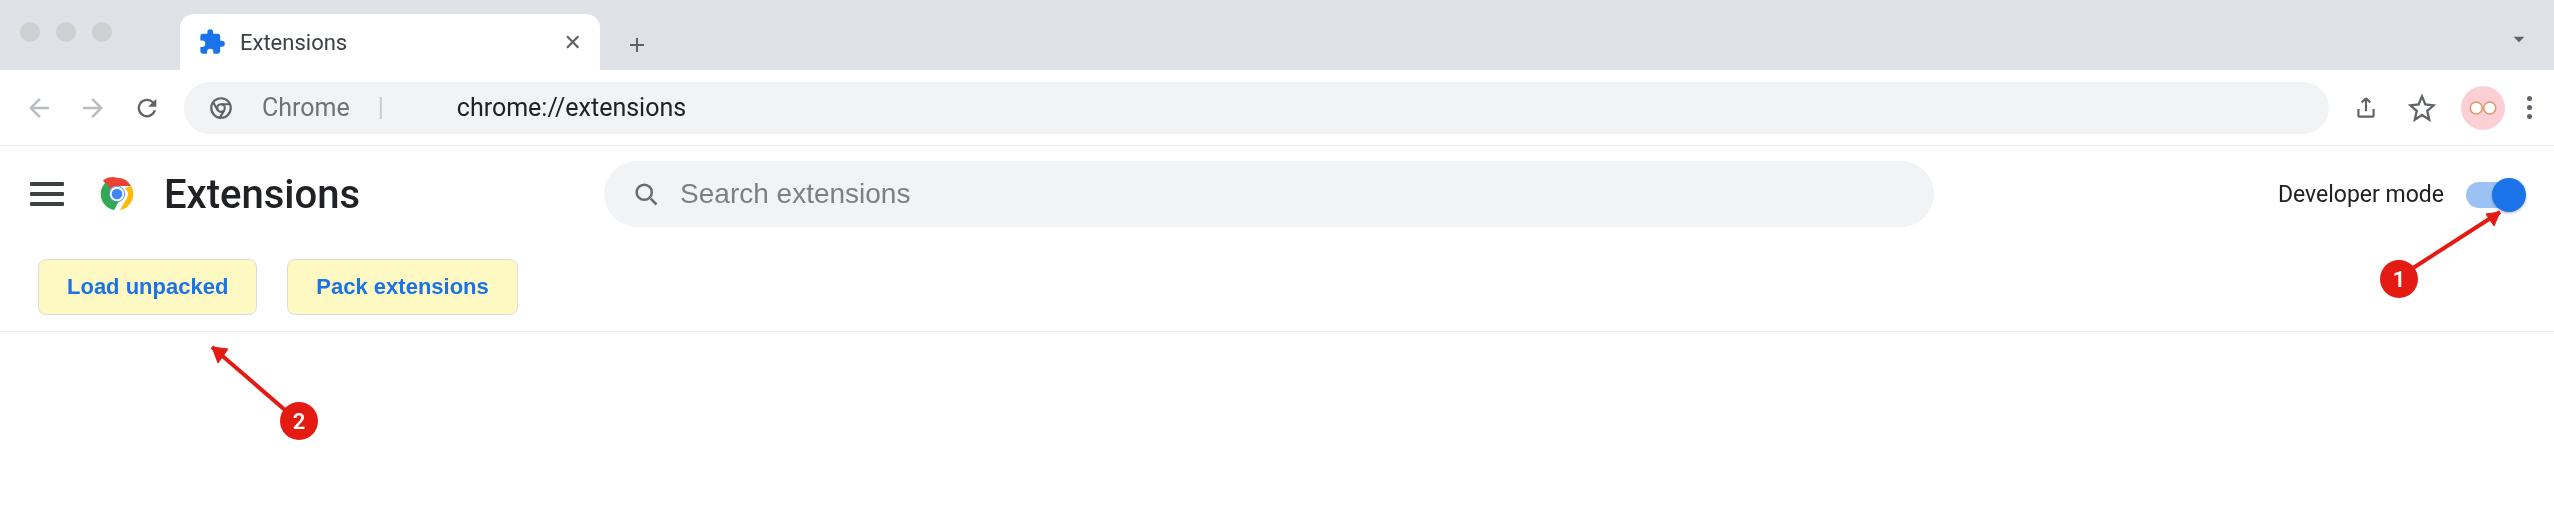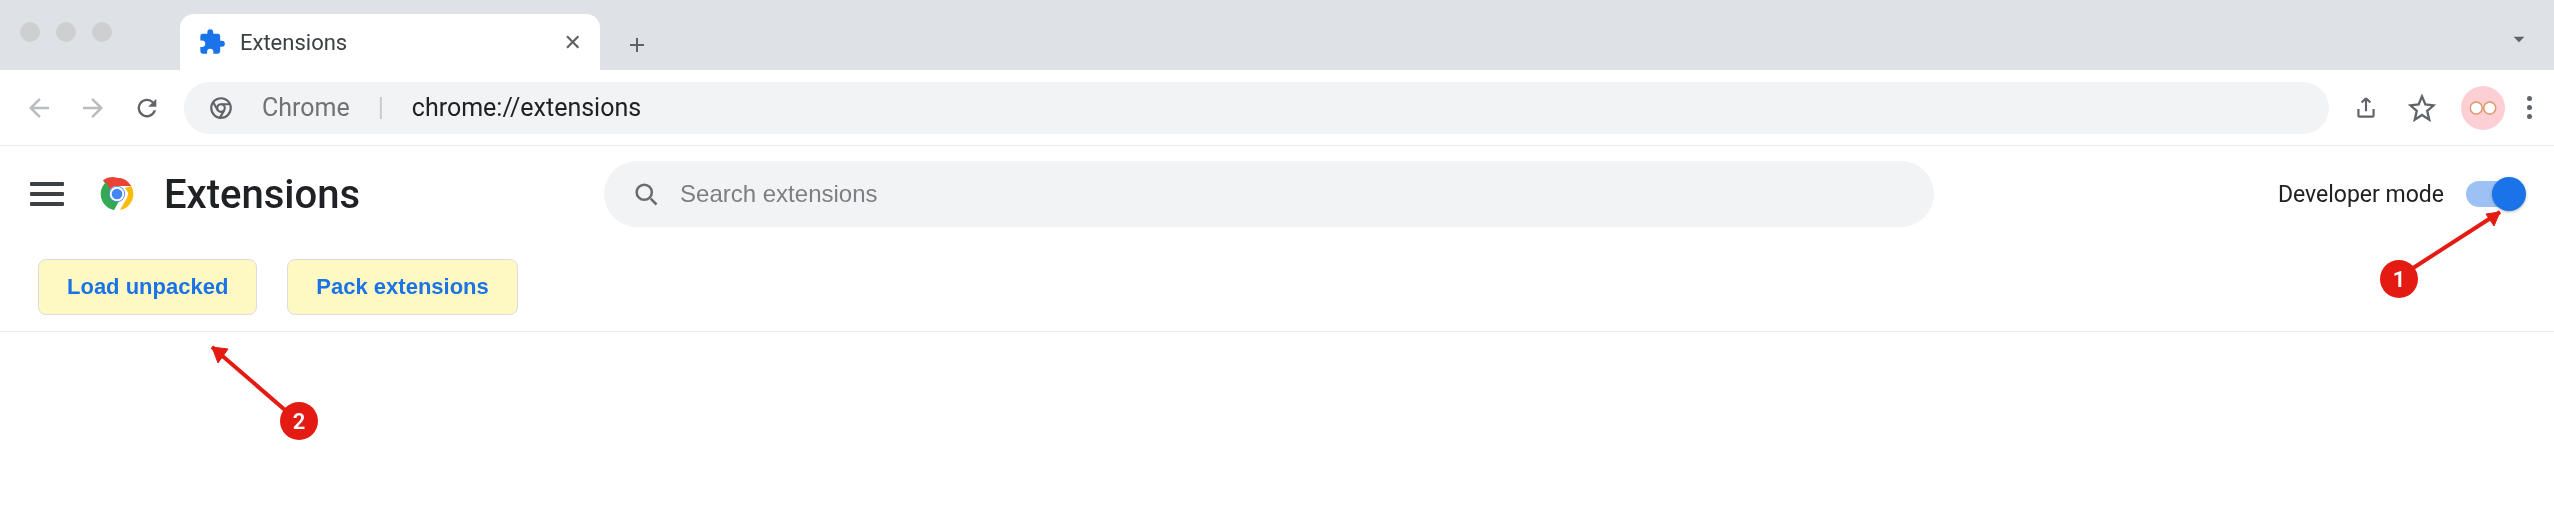--- a/index.html
+++ b/index.html
@@ -17,38 +17,38 @@
   .tabs-chevron { position: absolute; right: 22px; top: 26px; color: #5f6368; }
   
   
   .toolbar { height: 76px; background: #fff; display: flex; align-items: center; padding: 0 22px; gap: 20px; border-bottom: 1px solid #e8eaed; }
   .nav-icon { width: 34px; height: 34px; color: #606367; display: flex; align-items: center; justify-content: center; cursor: pointer; }
   .nav-icon.disabled { color: #b9bcc0; }
   .omnibox { flex: 1; height: 52px; background: #f1f3f4; border-radius: 26px; display: flex; align-items: center; padding: 2px 24px; gap: 28px; font-size: 25px; color: #202124; }
   .omnibox .chrome-glyph { width: 26px; height: 26px; color: #5f6368; }
   .omnibox .scheme { color: #6f7377; }
   .omnibox .sep { color: #c6c9cc; }
-  .omnibox .path { color: #202124; }
+  .omnibox .path { color: #202124; margin-left: 45px; }
   .right-icons { display: flex; align-items: center; gap: 22px; color: #5f6368; }
   .avatar { width: 44px; height: 44px; border-radius: 50%; background: #fccfd5; display: flex; align-items: center; justify-content: center; }
   .avatar svg { width: 30px; height: 20px; }
   .kebab { display: flex; flex-direction: column; gap: 4px; }
   .kebab span { width: 5px; height: 5px; background: #5f6368; border-radius: 50%; }
   
   
   .ext-header { height: 96px; display: flex; align-items: center; padding: 0 30px; gap: 24px; }
   .hamburger { width: 40px; height: 40px; display: flex; flex-direction: column; justify-content: center; gap: 6px; cursor: pointer; }
   .hamburger span { height: 4px; width: 34px; background: #3c4043; border-radius: 1px; }
   .chrome-logo { width: 46px; height: 46px; }
   .page-title { font-size: 40px; font-weight: 500; color: #202124; }
   .search-wrap { margin-left: 220px; width: 1330px; height: 66px; background: #f1f3f4; border-radius: 33px; display: flex; align-items: center; padding: 0 28px; gap: 20px; }
   .search-wrap svg { color: #6a6d70; }
-  .search-input { border: none; background: transparent; font-size: 24px; color: #737373; outline: none; flex: 1; }
+  .search-input { border: none; background: transparent; font-size: 28px; color: #737373; outline: none; flex: 1; }
   .search-input::placeholder { color: #7c7f83; }
-  .dev-mode { margin-left: auto; display: flex; align-items: center; gap: 22px; font-size: 23px; color: #202124; }
+  .dev-mode { margin-left: auto; display: flex; align-items: flex-end; gap: 22px; font-size: 23px; color: #202124; }
   .toggle { width: 58px; height: 26px; background: #9cc2f5; border-radius: 13px; position: relative; cursor: pointer; }
   .toggle .knob { position: absolute; right: -2px; top: -4px; width: 34px; height: 34px; background: #1a73e8; border-radius: 50%; box-shadow: 0 1px 3px rgba(0,0,0,.3); }
   
   
   .action-row { height: 90px; display: flex; align-items: center; padding: 0 38px; gap: 30px; border-bottom: 1px solid #e8eaed; }
   .action-btn { height: 56px; padding: 0 28px; border: 1px solid #dadce0; background: #fef9c3; border-radius: 8px; color: #1a73e8; font-size: 22px; font-weight: 600; cursor: pointer; }
   
   
   .anno { position: absolute; pointer-events: none; }
   .circle { width: 38px; height: 38px; background: #e41b12; border-radius: 50%; color: #fff; font-size: 22px; font-weight: 600; display: flex; align-items: center; justify-content: center; }

